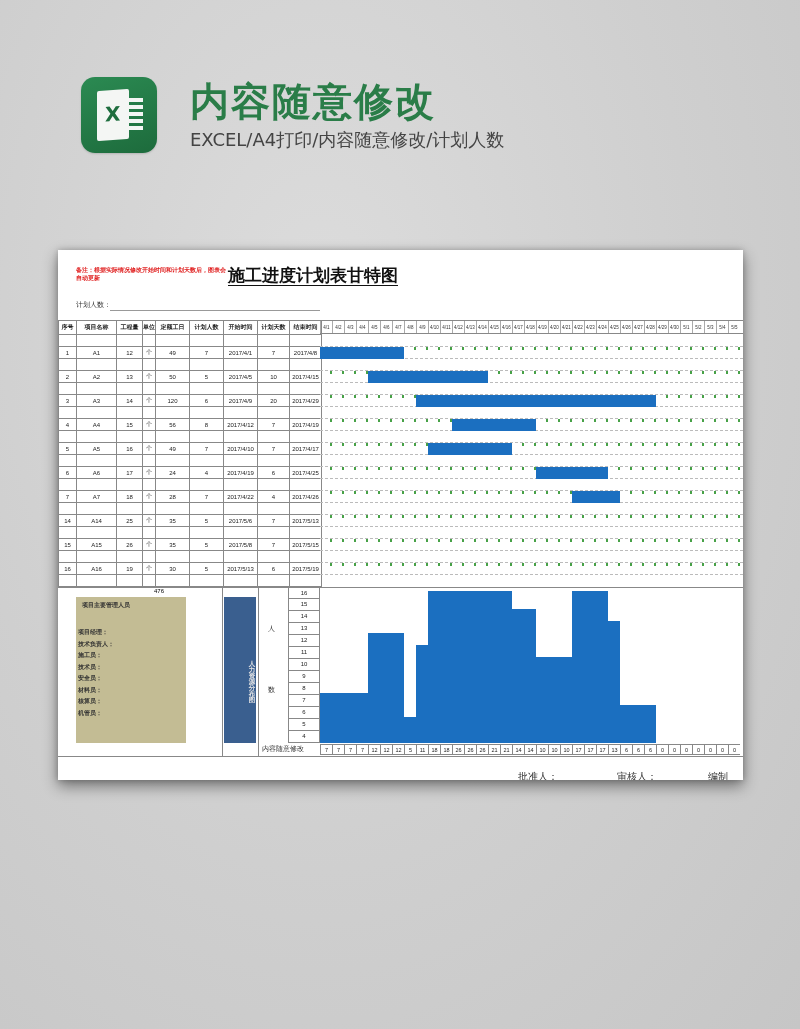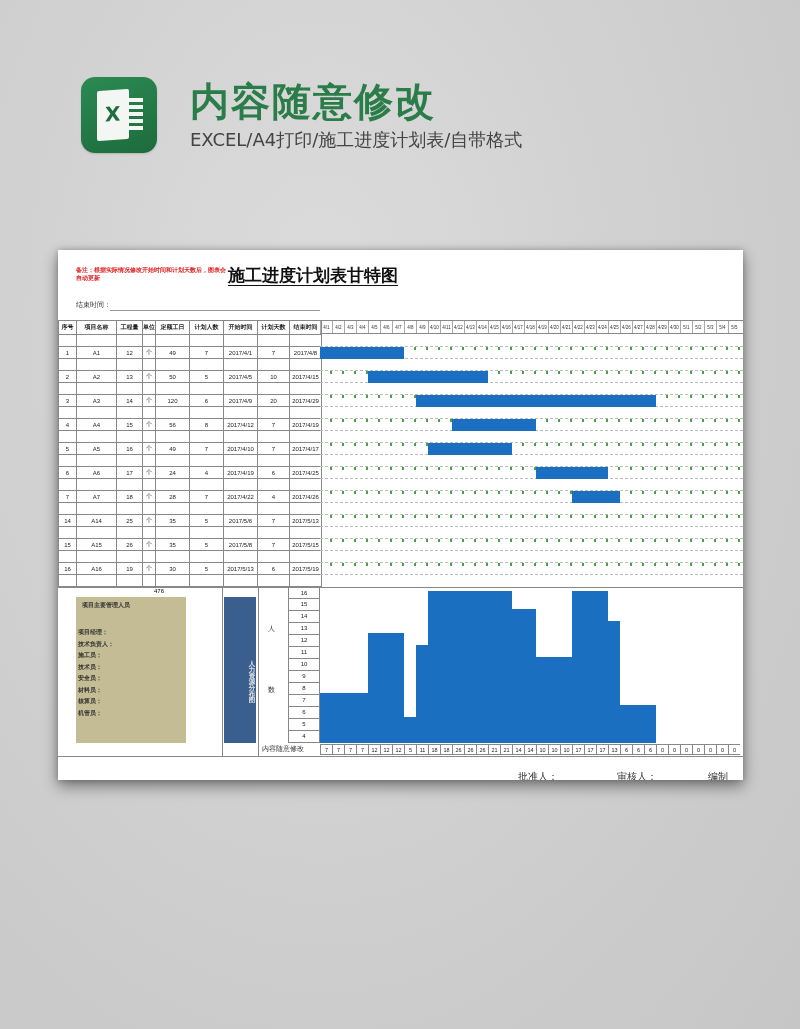--- a/index.html
+++ b/index.html
@@ -114,26 +114,26 @@
 </head>
 <body>
 
 <div class="hdr-logo">
   <div class="sheet">
       <span>X</span>
     </div>
   <div class="grid"></div>
 </div>
 <div class="hdr-title">内容随意修改</div>
-<div class="hdr-sub">EXCEL/A4打印/施工进度计划表/自带格式</div>
+<div class="hdr-sub">EXCEL/A4打印/内容随意修改/计划人数</div>
 
 <div class="paper">
   <div class="note">备注：根据实际情况修改开始时间和计划天数后，图表会自动更新</div>
   <div class="big-title">施工进度计划表甘特图</div>
-  <div class="proj-name">结束时间：</div>
+  <div class="proj-name">计划人数：</div>
   <div class="proj-line"></div>
 
   <table class="grid-tbl" id="tbl">
     <colgroup>
       <col style="width:18px">
         <col style="width:40px">
         <col style="width:26px">
         <col style="width:12px">
       <col style="width:34px">
         <col style="width:34px">

